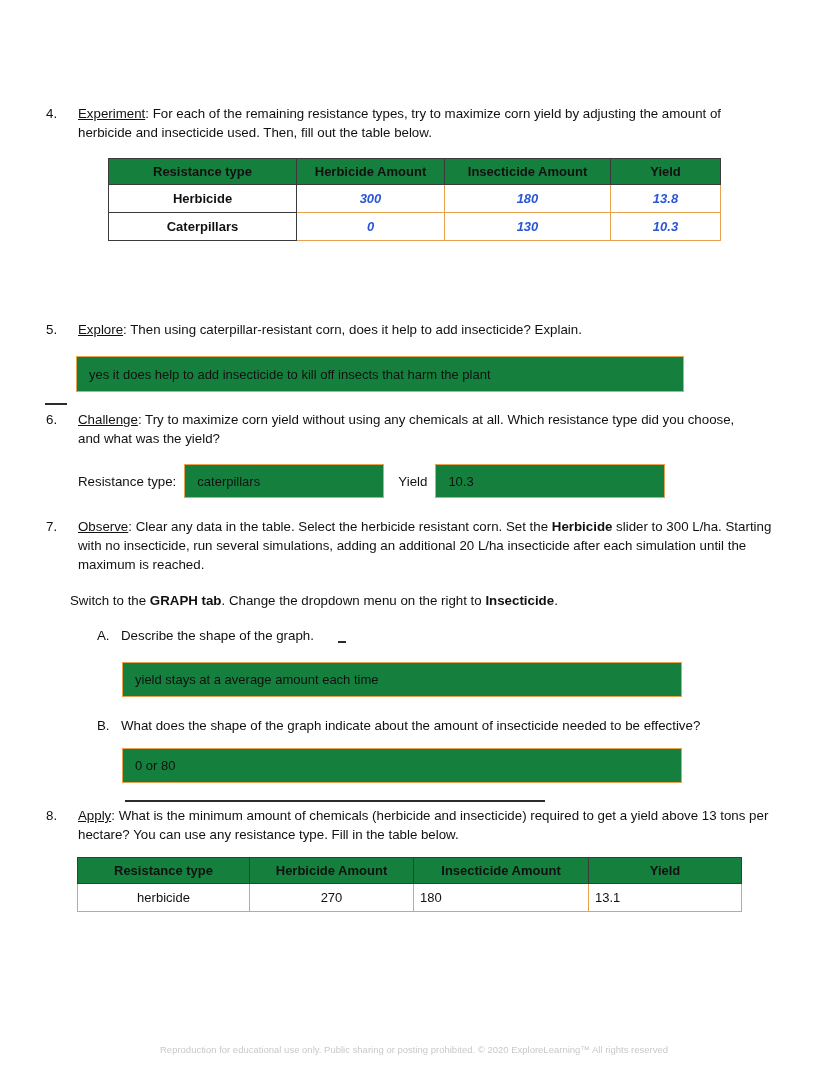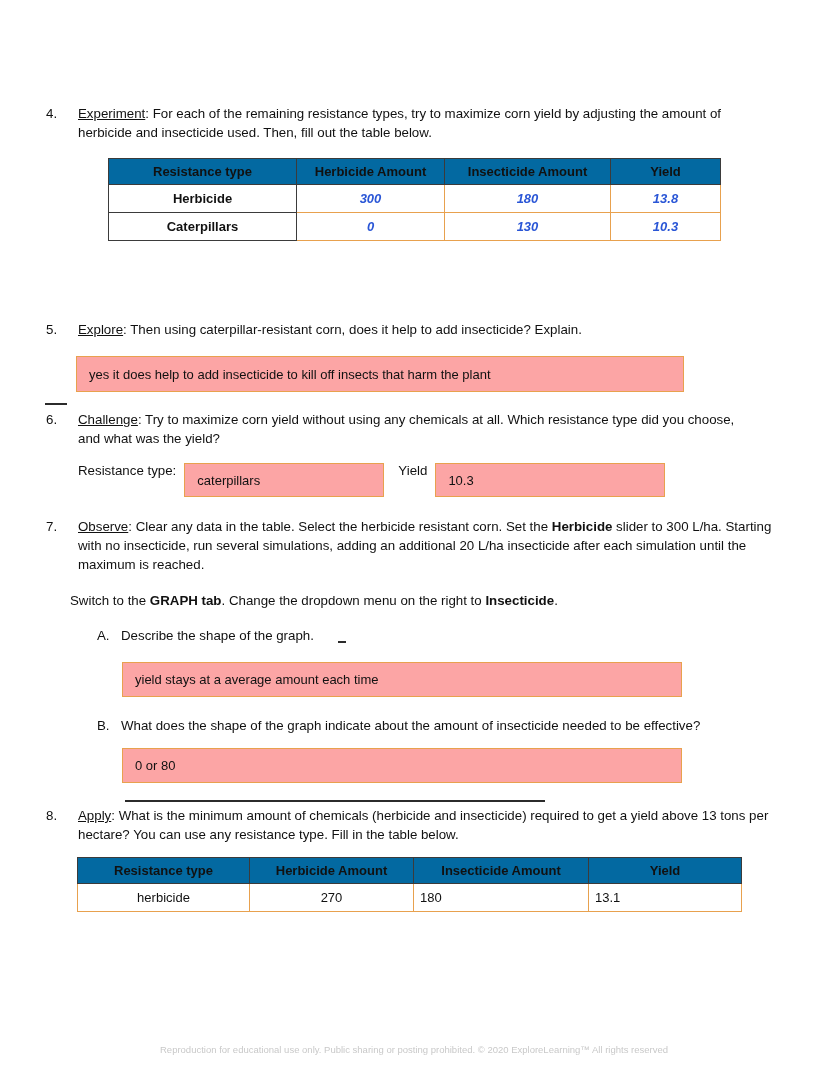--- a/index.html
+++ b/index.html
@@ -56,51 +56,52 @@
     position: absolute;
     left: 0;
     top: 0;
     width: 22px;
   }
   .sub-body { margin-left: 24px; }
 
   
   .answer-box {
     border: 1.4px solid #e8a14e;
-    background: #fca5a5;
+    background: #15803d;
     box-sizing: border-box;
     display: flex;
     align-items: center;
     font-size: 13px;
     color: #111111;
     padding: 16px 12px;
   }
 
   .inline-row {
     display: flex;
+    align-items: center;
     font-size: 13.3px;
   }
   .inline-label {
     white-space: nowrap;
   }
 
   
   table.sheet {
     border-collapse: collapse;
     table-layout: fixed;
     background: #ffffff;
   }
   table.sheet th {
     font-size: 13px;
     font-weight: bold;
     text-align: center;
     color: #111111;
     border: 1.6px solid #3b3b3b;
     padding: 5px 8px;
-    background: #0369a1;
+    background: #15803d;
   }
   table.sheet td {
     font-size: 13px;
     padding: 5px 6px;
     background: #ffffff;
     border-top: 1.3px solid #e8a14e;
     border-bottom: 1.3px solid #e8a14e;
     border-left: 1.3px solid #e8a14e;
     border-right: 1.3px solid #e8a14e;
   }

